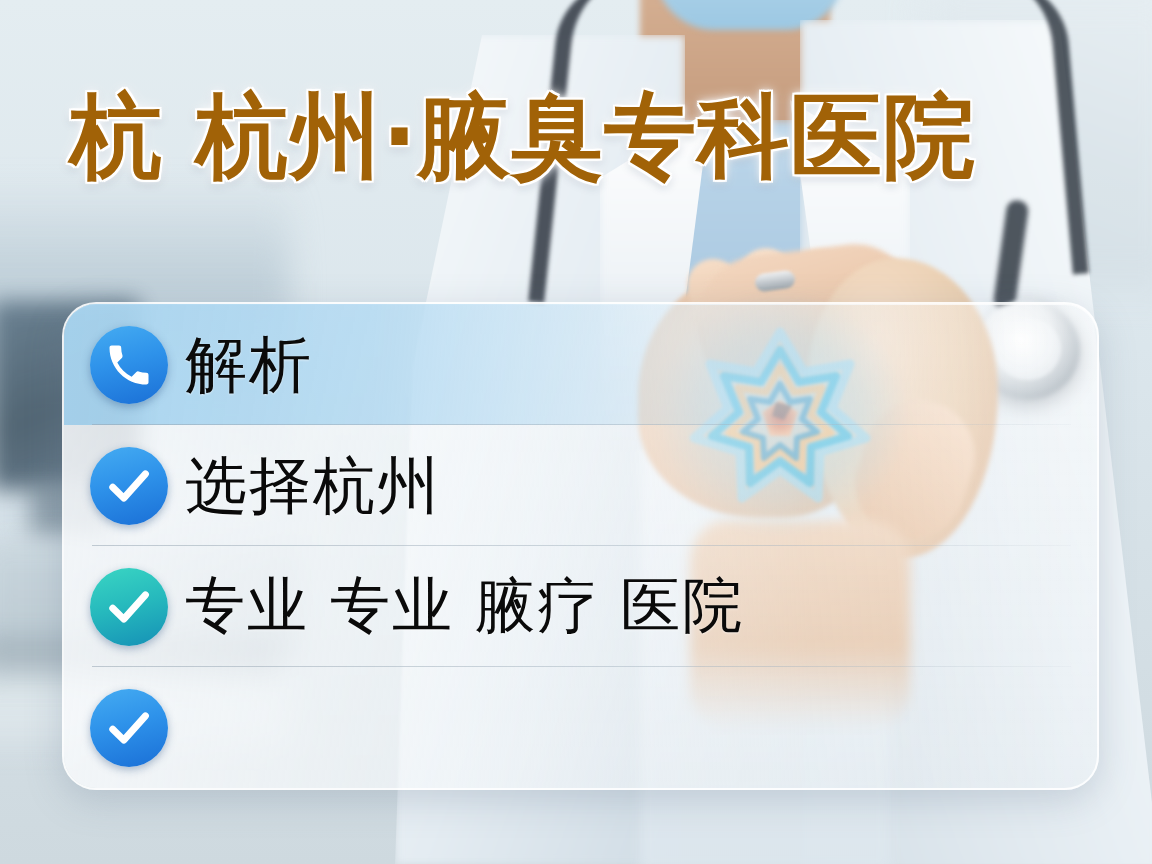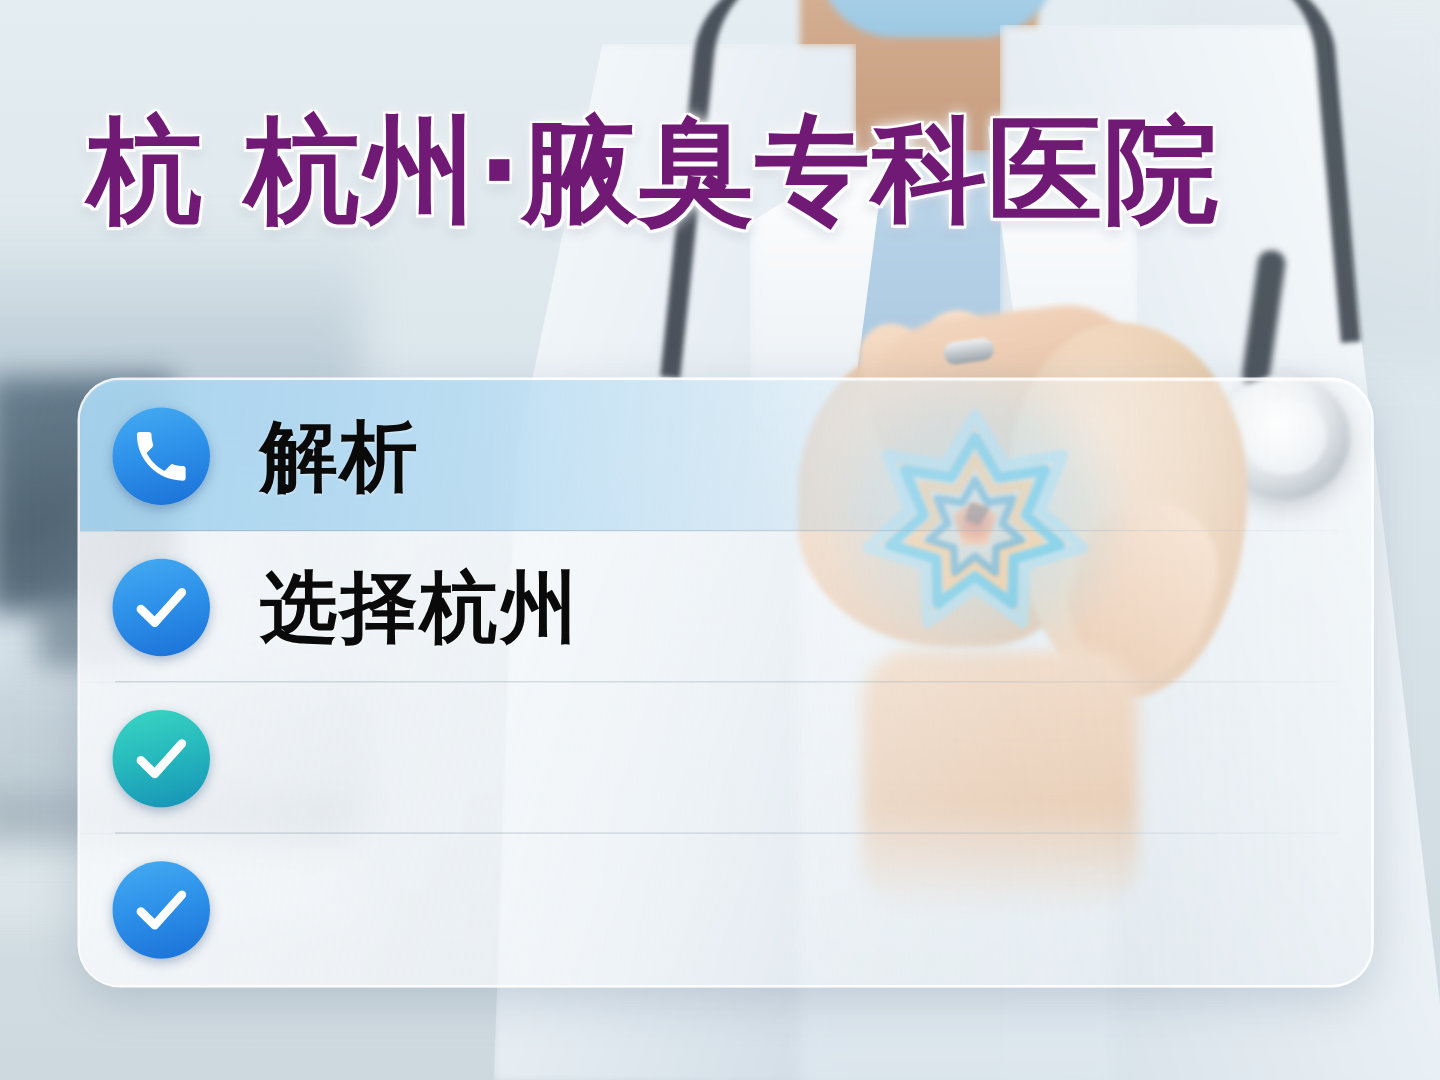--- a/index.html
+++ b/index.html
@@ -172,21 +172,21 @@
   .glow-halo{
     position:absolute;left:-26px;top:-26px;width:252px;height:242px;
     background:radial-gradient(ellipse at 50% 50%,rgba(150,215,245,.55) 0%,rgba(120,200,240,.26) 45%,rgba(255,255,255,0) 72%);
     filter:blur(6px);
   }
 
   
   .title{
     position:absolute;left:70px;top:88px;
     font-size:92px;line-height:1.06;font-weight:bold;
-    color:#701a75;letter-spacing:1px;white-space:nowrap;
+    color:#a16207;letter-spacing:1px;white-space:nowrap;
     text-shadow:
       0 0 4px #fff, 0 0 9px #fff, 0 0 14px #fff,
       2px 0 0 #fff,-2px 0 0 #fff,0 2px 0 #fff,0 -2px 0 #fff,
       2px 2px 0 #fff,-2px -2px 0 #fff,2px -2px 0 #fff,-2px 2px 0 #fff,
       0 3px 10px rgba(30,55,95,.35);
   }
 
   
   .card{
     position:absolute;left:62px;top:302px;width:1033px;height:484px;
@@ -214,21 +214,21 @@
   .icon{
     width:78px;height:78px;border-radius:50%;flex:0 0 78px;
     display:flex;align-items:center;justify-content:center;
     box-shadow:0 3px 9px rgba(30,70,120,.35);
     position:relative;
   }
   .icon.blue{background:linear-gradient(165deg,#45acf2 0%,#2e92ea 45%,#1a6fd6 100%);}
   .icon.teal{background:linear-gradient(165deg,#3ad6c3 0%,#26b9bd 48%,#1590b6 100%);}
   .icon svg{width:52px;height:52px;display:block;}
   .label{
-    margin-left:40px;font-size:62px;font-weight:bold;color:#0a0a0a;
+    margin-left:17px;font-size:62px;font-weight:normal;color:#0a0a0a;
     white-space:nowrap;letter-spacing:2px;
     text-shadow:0 1px 2px rgba(255,255,255,.55);
   }
   .label.small{font-size:60px;}
 </style>
 </head>
 <body>
 
 <div id="poster">
 
@@ -309,20 +309,21 @@
       <span class="label">选择杭州</span>
       <span class="divider"></span>
     </div>
 
     <div class="row plain">
       <span class="icon teal">
         <svg viewBox="0 0 24 24" fill="none" stroke="#ffffff" stroke-width="3.2" stroke-linecap="round" stroke-linejoin="round">
           <path d="M4.5 12.6 L9.6 17.6 L19.6 6.4"></path>
         </svg>
       </span>
+      <span class="label small">专业 专业 腋疗 医院</span>
       <span class="divider"></span>
     </div>
 
     <div class="row plain">
       <span class="icon blue">
         <svg viewBox="0 0 24 24" fill="none" stroke="#ffffff" stroke-width="3.2" stroke-linecap="round" stroke-linejoin="round">
           <path d="M4.5 12.6 L9.6 17.6 L19.6 6.4"></path>
         </svg>
       </span>
     </div>

